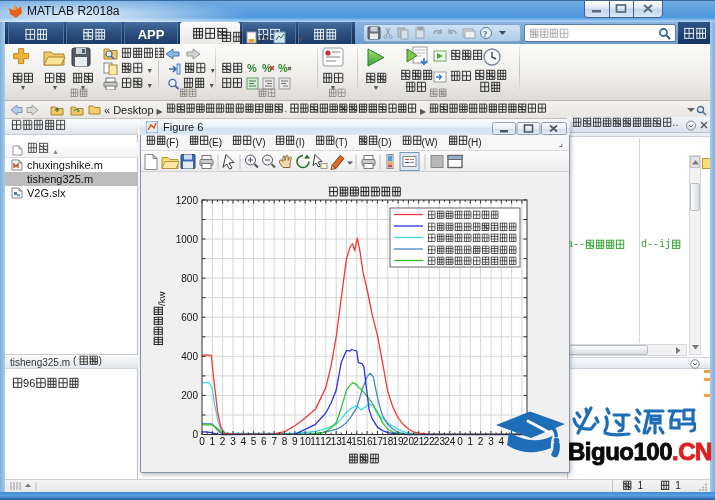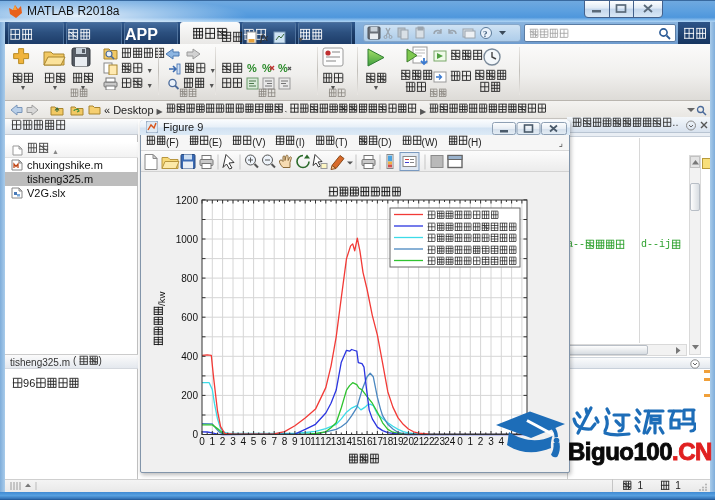--- a/index.html
+++ b/index.html
@@ -6,21 +6,21 @@
 body{font-family:"Liberation Sans",sans-serif;position:relative;background:#fff}
 .abs{position:absolute}
 
 #titlebar{left:0;top:0;width:715px;height:22px;background:radial-gradient(ellipse 250px 28px at 78px 15px,rgba(255,255,255,.85),rgba(255,255,255,0) 68%),linear-gradient(180deg,#6fa9e0 0%,#5b9fdf 50%,#4f97dc 78%,#8fc0ec 92%,#aed4f4 100%);border-top:1px solid #38699f}
 #lborder{left:0;top:22px;width:5px;height:470px;background:linear-gradient(90deg,#7fadda,#a9cceb)}
 #rborder{left:710px;top:22px;width:5px;height:470px;background:linear-gradient(90deg,#a9cceb,#7fadda)}
 #bborder{left:0;top:492px;width:715px;height:8px;background:linear-gradient(180deg,#3f8ad3 0%,#57a0e0 45%,#2e6cb0 90%,#1c4a80 100%)}
 
 #tabrow{left:5px;top:22px;width:705px;height:22px;background:linear-gradient(180deg,#88b3de,#6f9cce)}
 #tabnavy{left:5px;top:22px;width:350px;height:22px;background:linear-gradient(180deg,#30598e 0%,#1d3f6d 45%,#132f56 100%)}
-.tab{position:absolute;top:22px;height:22px;color:#fff;font-size:16px;line-height:23px;background:linear-gradient(180deg,#426a9c 0%,#2c507f 45%,#1d3c68 100%);border:1px solid #50749f;border-bottom:none;border-radius:2px 2px 0 0}.tab .zh,#tabactive .zh{margin-top:5px}
+.tab{position:absolute;top:22px;height:22px;color:#fff;font-size:13px;text-align:center;line-height:23px;background:linear-gradient(180deg,#426a9c 0%,#2c507f 45%,#1d3c68 100%);border:1px solid #50749f;border-bottom:none;border-radius:2px 2px 0 0}.tab .zh,#tabactive .zh{margin-top:5px}
 #tabactive{position:absolute;top:22px;height:22px;background:linear-gradient(180deg,#fbfbfb,#e9e8e6);color:#1a1a1a;font-size:12px;text-align:center;line-height:23px;border-radius:3px 3px 0 0;font-weight:bold}
 
 #qat{left:363px;top:24px;width:158px;height:18px;background:linear-gradient(180deg,#cfe2f3,#aecdea);border:1px solid #86a7c9;border-radius:3px}
 #search{left:524px;top:24px;width:152px;height:18px;background:#fff;border:1px solid #5a7ca3;border-radius:2px;font-size:11px;color:#8a8a8a;line-height:17px;padding-left:4px}
 #login{left:678px;top:22px;width:34px;height:22px;background:linear-gradient(180deg,#2d5488,#16355f);display:flex;align-items:center;justify-content:center}
 
 .wbtn{position:absolute;top:0;height:18px;border:1px solid #43618c;background:linear-gradient(180deg,#fdfeff 0%,#dfeaf6 45%,#c3d6ec 50%,#d8e7f5 100%)}
 
 #ribbon{left:5px;top:44px;width:705px;height:57px;background:linear-gradient(180deg,#fbfbfa 0%,#f0efed 55%,#dddbd7 100%);border-bottom:1px solid #b9b5af}
 .rsep{position:absolute;top:47px;height:48px;width:1px;background:linear-gradient(180deg,#e8e6e3,#c2bfba,#e8e6e3)}
@@ -450,21 +450,21 @@
         <path d="M0.9 1.2L9.2 1.2M0.9 5.3L9.2 5.3M0.9 9.4L9.3 9.4M1.5 1.2L1.5 9.5M3.9 1.1L3.9 9.5M6.3 1.1L6.3 9.5M8.7 1.1L8.7 9.5" stroke="#222" stroke-width="0.9" fill="none"></path>
       </svg></span>&nbsp;&nbsp;1</div>
 <div id="bborder" class="abs"></div>
 <div id="lborder" class="abs"></div>
 <div id="rborder" class="abs"></div>
 
 <div id="figwin" class="abs"></div>
 <div id="figtitle" class="abs"><svg style="vertical-align:-2px;margin-left:6px" width="12" height="12" viewBox="0 0 12 12">
       <rect width="12" height="12" rx="2" fill="#dfeaf4" stroke="#7e97b5"></rect>
       <polyline points="2,9 5,4 8,7 10,2" fill="none" stroke="#d95319" stroke-width="1.4"></polyline>
-    </svg> <span style="margin-left:2px">Figure 9</span></div>
+    </svg> <span style="margin-left:2px">Figure 6</span></div>
 <div class="abs" style="left:492px;top:121px;width:75px;height:13px">
 <svg width="75" height="13" viewBox="0 0 75 13">
 <g>
         <rect x="0.5" y="0.5" width="23" height="12" rx="2" fill="url(#fb)" stroke="#8ea0b4"></rect>
         <rect x="25" y="0.5" width="23" height="12" rx="2" fill="url(#fb)" stroke="#8ea0b4"></rect>
         <rect x="49.5" y="0.5" width="25" height="12" rx="2" fill="url(#fb)" stroke="#8ea0b4"></rect>
       </g>
 <defs>
         <linearGradient id="fb" x1="0" y1="0" x2="0" y2="1">
           <stop offset="0" stop-color="#fdfefe"></stop>

